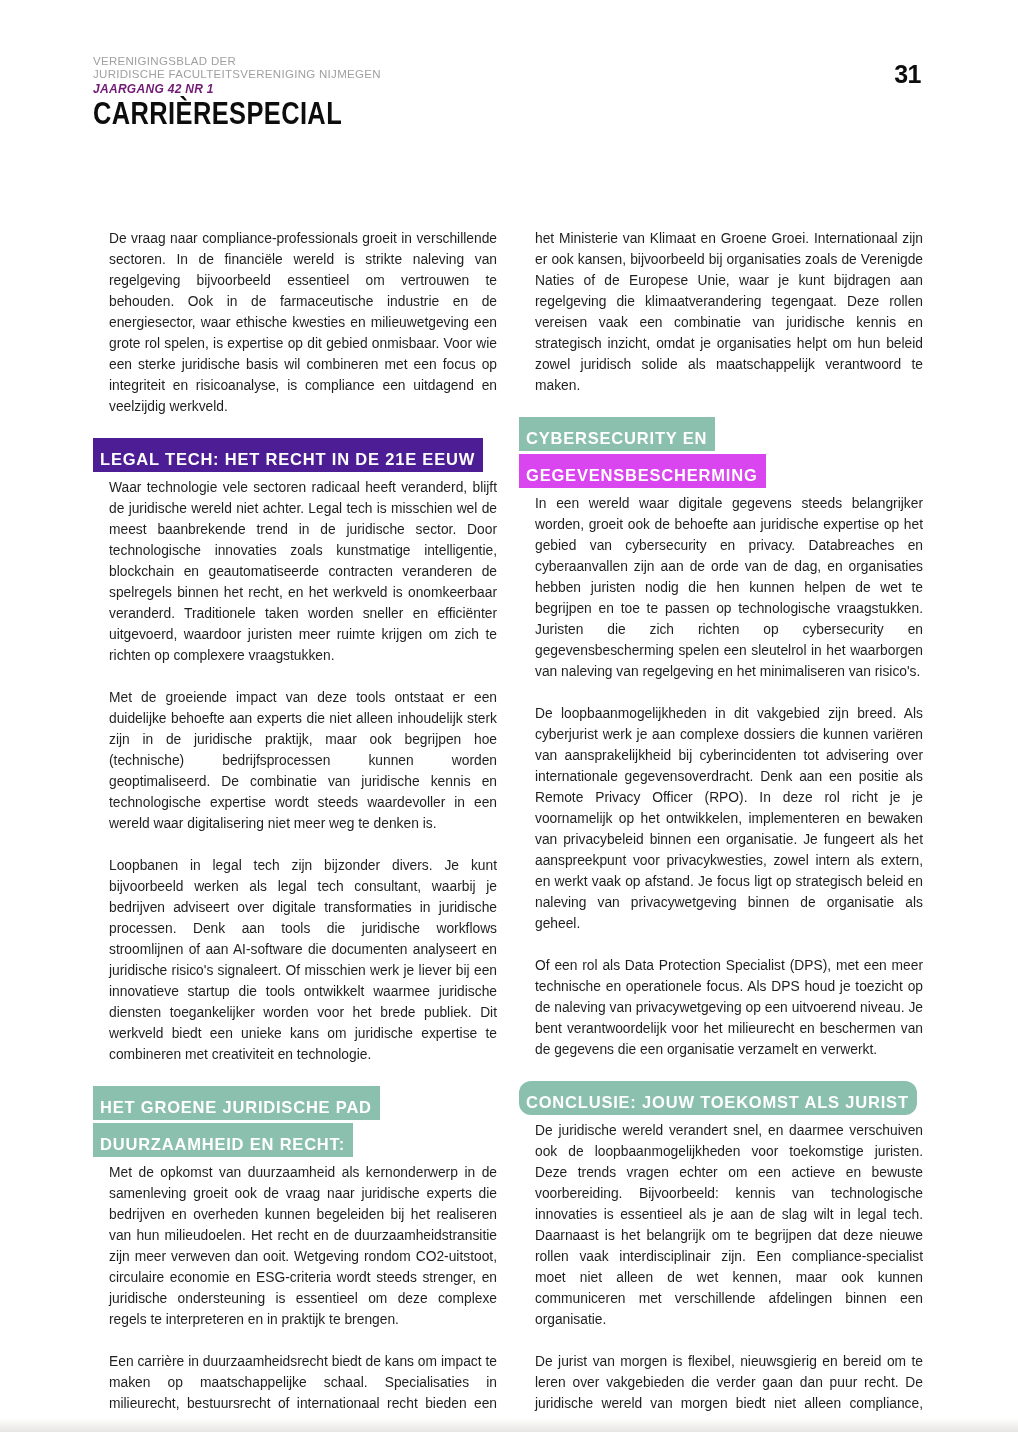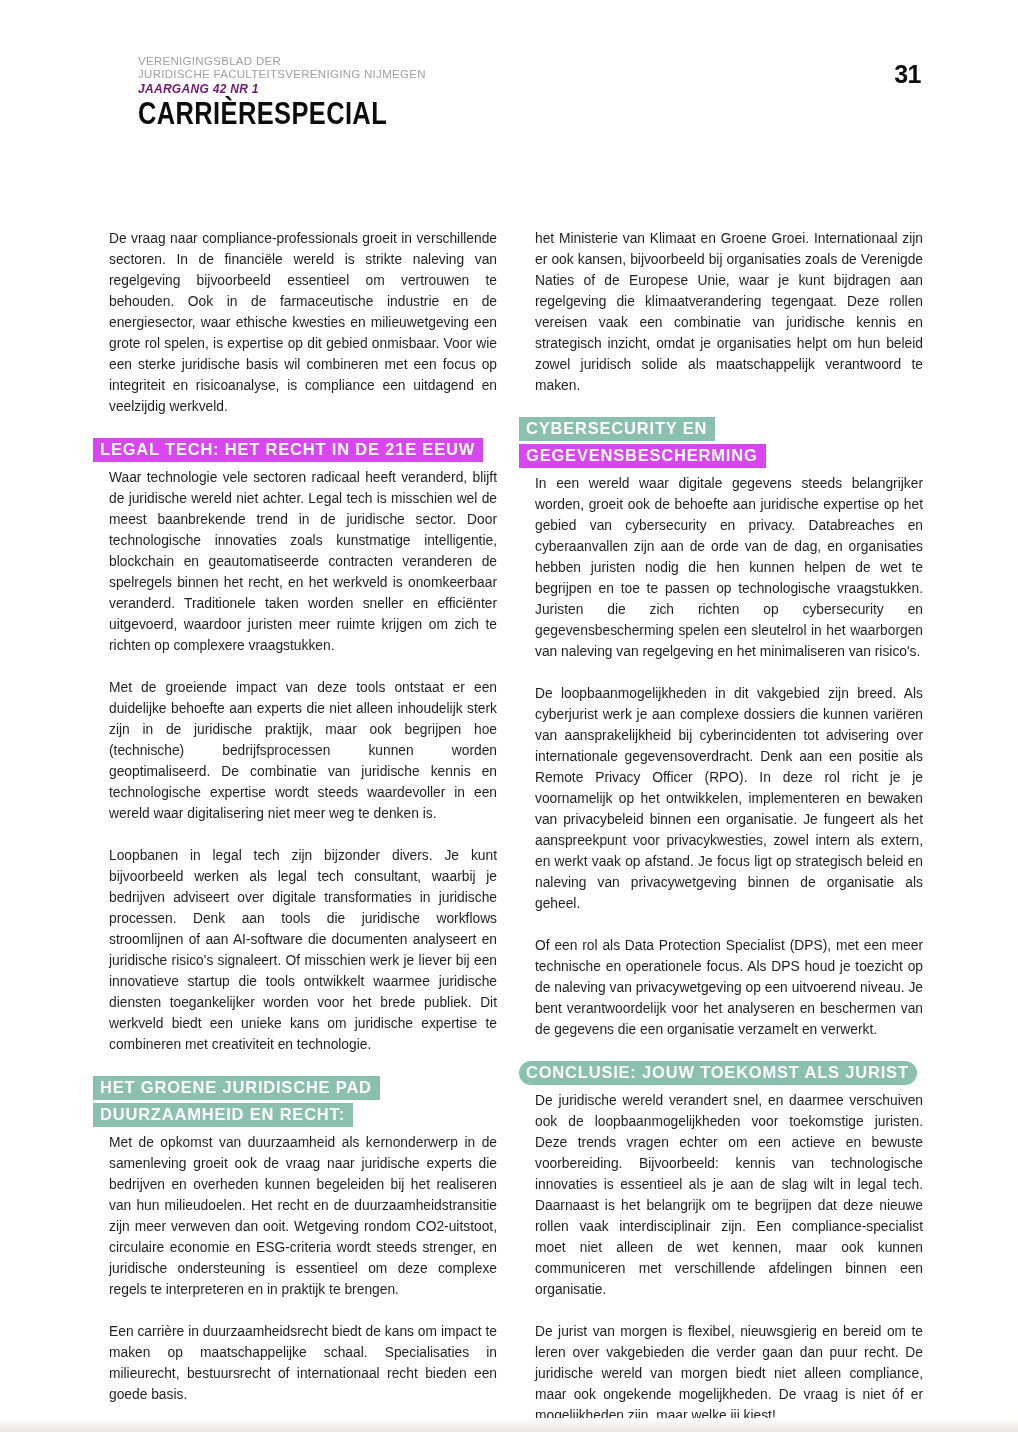--- a/index.html
+++ b/index.html
@@ -25,21 +25,20 @@
     font-size: 25px;
     font-weight: bold;
     color: #0d0d0d;
     letter-spacing: -0.5px;
     text-align: right;
   }
   .masthead {
     position: absolute;
     top: 55px;
     left: 93px;
-    margin-left: 45px;
   }
   .mh-gray {
     font-size: 11.5px;
     line-height: 13px;
     letter-spacing: 0.3px;
     color: #a0a0a0;
     text-transform: uppercase;
   }
   .mh-issue {
     margin-top: 1px;
@@ -87,21 +86,21 @@
   }
   .sh-line {
     display: table;
     white-space: nowrap;
     color: #ffffff;
     font-weight: bold;
     font-size: 16.5px;
     line-height: 19px;
     letter-spacing: 0.8px;
     text-transform: uppercase;
-    padding: 2px 8px 3px 7px;
+    padding: 12px 8px 3px 7px;
     margin: 0 0 3px 0;
   }
 </style>
 </head>
 <body>
 
 <div class="page">
 
   <div class="pageno">31</div>
 
@@ -109,42 +108,42 @@
     <div class="mh-gray">VERENIGINGSBLAD DER</div>
     <div class="mh-gray">JURIDISCHE FACULTEITSVERENIGING NIJMEGEN</div>
     <div class="mh-issue">JAARGANG 42 NR 1</div>
     <h1 class="mh-title">CARRIÈRESPECIAL</h1>
   </header>
 
   <main class="columns">
     <section class="col" id="col-left">
         <p>De vraag naar compliance-professionals groeit in verschillende sectoren. In de financiële wereld is strikte naleving van regelgeving bijvoorbeeld essentieel om vertrouwen te behouden. Ook in de farmaceutische industrie en de energiesector, waar ethische kwesties en milieuwetgeving een grote rol spelen, is expertise op dit gebied onmisbaar. Voor wie een sterke juridische basis wil combineren met een focus op integriteit en risicoanalyse, is compliance een uitdagend en veelzijdig werkveld.</p>
         <div class="sh">
-          <span class="sh-line" style="background: #d946ef; margin-top: 14px;">LEGAL TECH: HET RECHT IN DE 21E EEUW</span>
+          <span class="sh-line" style="background: #4c1d95; margin-top: 14px;">LEGAL TECH: HET RECHT IN DE 21E EEUW</span>
         </div>
         <p>Waar technologie vele sectoren radicaal heeft veranderd, blijft de juridische wereld niet achter. Legal tech is misschien wel de meest baanbrekende trend in de juridische sector. Door technologische innovaties zoals kunstmatige intelligentie, blockchain en geautomatiseerde contracten veranderen de spelregels binnen het recht, en het werkveld is onomkeerbaar veranderd. Traditionele taken worden sneller en efficiënter uitgevoerd, waardoor juristen meer ruimte krijgen om zich te richten op complexere vraagstukken.</p>
         <p>Met de groeiende impact van deze tools ontstaat er een duidelijke behoefte aan experts die niet alleen inhoudelijk sterk zijn in de juridische praktijk, maar ook begrijpen hoe (technische) bedrijfsprocessen kunnen worden geoptimaliseerd. De combinatie van juridische kennis en technologische expertise wordt steeds waardevoller in een wereld waar digitalisering niet meer weg te denken is.</p>
         <p>Loopbanen in legal tech zijn bijzonder divers. Je kunt bijvoorbeeld werken als legal tech consultant, waarbij je bedrijven adviseert over digitale transformaties in juridische processen. Denk aan tools die juridische workflows stroomlijnen of aan AI-software die documenten analyseert en juridische risico's signaleert. Of misschien werk je liever bij een innovatieve startup die tools ontwikkelt waarmee juridische diensten toegankelijker worden voor het brede publiek. Dit werkveld biedt een unieke kans om juridische expertise te combineren met creativiteit en technologie.</p>
         <div class="sh">
           <span class="sh-line" style="background: rgb(140, 192, 174);">HET GROENE JURIDISCHE PAD</span>
           <span class="sh-line" style="background: rgb(140, 192, 174);">DUURZAAMHEID EN RECHT:</span>
         </div>
         <p>Met de opkomst van duurzaamheid als kernonderwerp in de samenleving groeit ook de vraag naar juridische experts die bedrijven en overheden kunnen begeleiden bij het realiseren van hun milieudoelen. Het recht en de duurzaamheidstransitie zijn meer verweven dan ooit. Wetgeving rondom CO2-uitstoot, circulaire economie en ESG-criteria wordt steeds strenger, en juridische ondersteuning is essentieel om deze complexe regels te interpreteren en in praktijk te brengen.</p>
         <p>Een carrière in duurzaamheidsrecht biedt de kans om impact te maken op maatschappelijke schaal. Specialisaties in milieurecht, bestuursrecht of internationaal recht bieden een goede basis.</p>
         <p>Carrièremogelijkheden in duurzaamheidsrecht zijn breed. Je kunt bijvoorbeeld werken als juridisch adviseur bij bedrijven die streven naar verduurzaming van hun supply chain, of als beleidsmaker bij</p>
       </section>
     <section class="col" id="col-right">
         <p>het Ministerie van Klimaat en Groene Groei. Internationaal zijn er ook kansen, bijvoorbeeld bij organisaties zoals de Verenigde Naties of de Europese Unie, waar je kunt bijdragen aan regelgeving die klimaatverandering tegengaat. Deze rollen vereisen vaak een combinatie van juridische kennis en strategisch inzicht, omdat je organisaties helpt om hun beleid zowel juridisch solide als maatschappelijk verantwoord te maken.</p>
         <div class="sh">
           <span class="sh-line" style="background: rgb(140, 192, 174);">CYBERSECURITY EN</span>
           <span class="sh-line" style="background: #d946ef;">GEGEVENSBESCHERMING</span>
         </div>
         <p>In een wereld waar digitale gegevens steeds belangrijker worden, groeit ook de behoefte aan juridische expertise op het gebied van cybersecurity en privacy. Databreaches en cyberaanvallen zijn aan de orde van de dag, en organisaties hebben juristen nodig die hen kunnen helpen de wet te begrijpen en toe te passen op technologische vraagstukken. Juristen die zich richten op cybersecurity en gegevensbescherming spelen een sleutelrol in het waarborgen van naleving van regelgeving en het minimaliseren van risico's.</p>
         <p>De loopbaanmogelijkheden in dit vakgebied zijn breed. Als cyberjurist werk je aan complexe dossiers die kunnen variëren van aansprakelijkheid bij cyberincidenten tot advisering over internationale gegevensoverdracht. Denk aan een positie als Remote Privacy Officer (RPO). In deze rol richt je je voornamelijk op het ontwikkelen, implementeren en bewaken van privacybeleid binnen een organisatie. Je fungeert als het aanspreekpunt voor privacykwesties, zowel intern als extern, en werkt vaak op afstand. Je focus ligt op strategisch beleid en naleving van privacywetgeving binnen de organisatie als geheel.</p>
-        <p>Of een rol als Data Protection Specialist (DPS), met een meer technische en operationele focus. Als DPS houd je toezicht op de naleving van privacywetgeving op een uitvoerend niveau. Je bent verantwoordelijk voor het analyseren en beschermen van de gegevens die een organisatie verzamelt en verwerkt.</p>
+        <p>Of een rol als Data Protection Specialist (DPS), met een meer technische en operationele focus. Als DPS houd je toezicht op de naleving van privacywetgeving op een uitvoerend niveau. Je bent verantwoordelijk voor het milieurecht en beschermen van de gegevens die een organisatie verzamelt en verwerkt.</p>
         <div class="sh">
           <span class="sh-line" style="background: rgb(140, 192, 174); border-radius: 12px;">CONCLUSIE: JOUW TOEKOMST ALS JURIST</span>
         </div>
         <p>De juridische wereld verandert snel, en daarmee verschuiven ook de loopbaanmogelijkheden voor toekomstige juristen. Deze trends vragen echter om een actieve en bewuste voorbereiding. Bijvoorbeeld: kennis van technologische innovaties is essentieel als je aan de slag wilt in legal tech. Daarnaast is het belangrijk om te begrijpen dat deze nieuwe rollen vaak interdisciplinair zijn. Een compliance-specialist moet niet alleen de wet kennen, maar ook kunnen communiceren met verschillende afdelingen binnen een organisatie.</p>
         <p>De jurist van morgen is flexibel, nieuwsgierig en bereid om te leren over vakgebieden die verder gaan dan puur recht. De juridische wereld van morgen biedt niet alleen compliance, maar ook ongekende mogelijkheden. De vraag is niet óf er mogelijkheden zijn, maar welke jij kiest!</p>
       </section>
   </main>
 
   <div class="page-edge"></div>
 </div>

